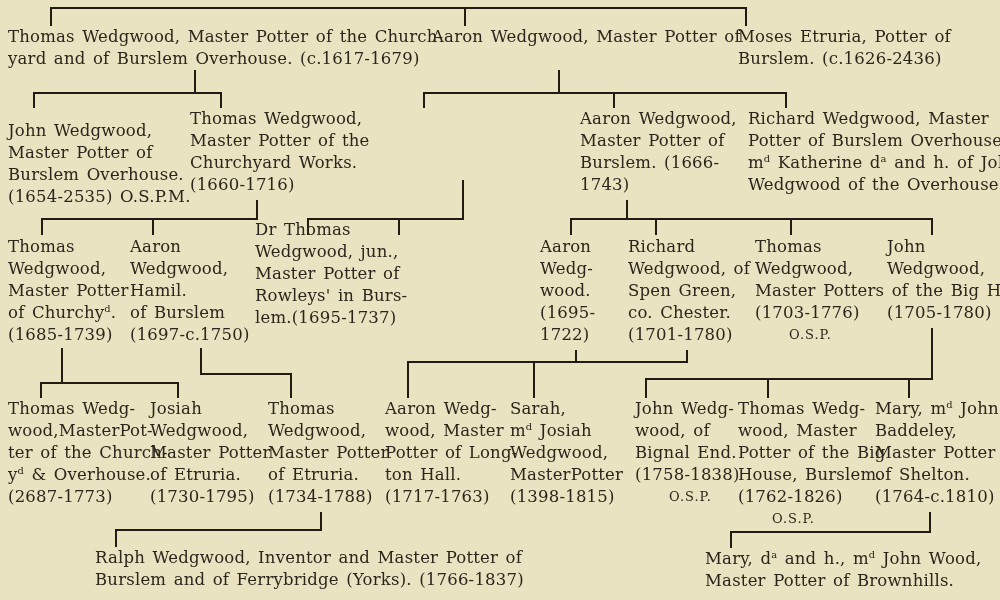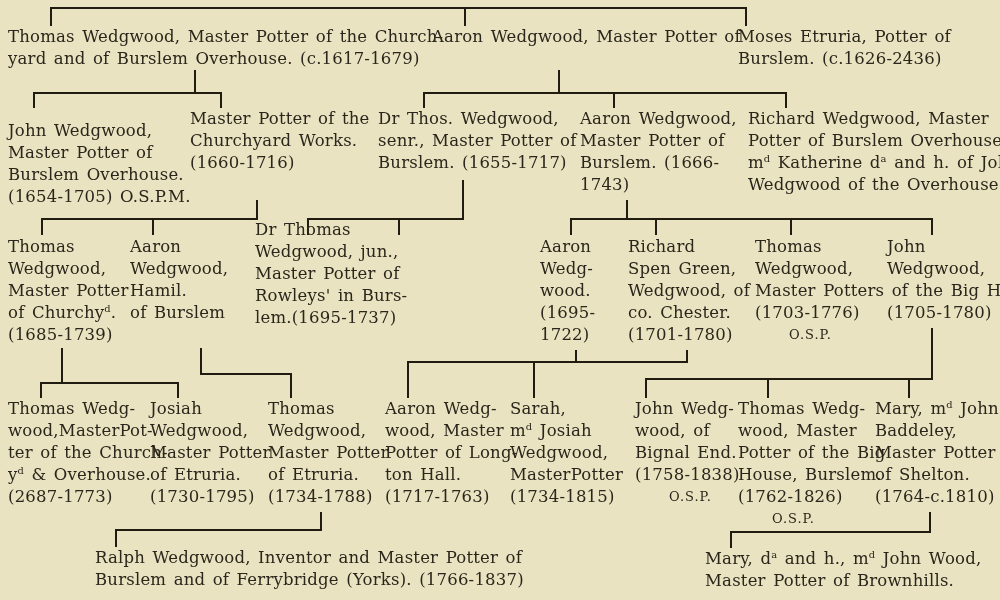--- a/index.html
+++ b/index.html
@@ -100,31 +100,27 @@
   </div>
   <div class="node" style="left:738px;top:26px;width:260px">
     <span class="l">Moses Etruria, Potter of</span>
     <span class="l">Burslem. (c.1626-2436)</span>
   </div>
 
   <div class="node" style="left:8px;top:120px;width:180px">
     <span class="l">John Wedgwood,</span>
     <span class="l">Master Potter of</span>
     <span class="l">Burslem Overhouse.</span>
-    <span class="l">(1654-1705) O.S.P.M.</span>
+    <span class="l">(1654-2535) O.S.P.M.</span>
   </div>
   <div class="node" style="left:190px;top:108px;width:175px">
+    <span class="l">Thomas Wedgwood,</span>
     <span class="l">Master Potter of the</span>
     <span class="l">Churchyard Works.</span>
     <span class="l">(1660-1716)</span>
-  </div>
-  <div class="node" style="left:378px;top:108px;width:190px">
-    <span class="l">Dr Thos. Wedgwood,</span>
-    <span class="l">senr., Master Potter of</span>
-    <span class="l">Burslem. (1655-1717)</span>
   </div>
   <div class="node" style="left:580px;top:108px;width:155px">
     <span class="l">Aaron Wedgwood,</span>
     <span class="l">Master Potter of</span>
     <span class="l">Burslem. (1666-</span>
     <span class="l">1743)</span>
   </div>
   <div class="node" style="left:748px;top:108px;width:250px">
     <span class="l">Richard Wedgwood, Master</span>
     <span class="l">Potter of Burslem Overhouse,</span>
@@ -137,39 +133,40 @@
     <span class="l">Wedgwood,</span>
     <span class="l">Master Potter</span>
     <span class="l">of Churchy<sup>d</sup>.</span>
     <span class="l">(1685-1739)</span>
   </div>
   <div class="node" style="left:130px;top:236px;width:115px">
     <span class="l">Aaron</span>
     <span class="l">Wedgwood,</span>
     <span class="l">Hamil.</span>
     <span class="l">of Burslem</span>
+    <span class="l">(1697-c.1750)</span>
   </div>
   <div class="node" style="left:255px;top:219px;width:128px">
     <span class="l">Dr Thomas</span>
     <span class="l">Wedgwood, jun.,</span>
     <span class="l">Master Potter of</span>
     <span class="l">Rowleys' in Burs-</span>
     <span class="l">lem.(1695-1737)</span>
   </div>
   <div class="node" style="left:540px;top:236px;width:80px">
     <span class="l">Aaron</span>
     <span class="l">Wedg-</span>
     <span class="l">wood.</span>
     <span class="l">(1695-</span>
     <span class="l">1722)</span>
   </div>
   <div class="node" style="left:628px;top:236px;width:118px">
     <span class="l">Richard</span>
+    <span class="l">Wedgwood, of</span>
     <span class="l">Spen Green,</span>
-    <span class="l">Wedgwood, of</span>
     <span class="l">co. Chester.</span>
     <span class="l">(1701-1780)</span>
   </div>
   <div class="node grid" style="left:755px;top:236px;width:243px">
     <span class="l">Thomas</span>
     <span class="l">John</span>
     <span class="l">Wedgwood,</span>
     <span class="l">Wedgwood,</span>
     <span class="l sp2">Master Potters of the Big H.</span>
     <span class="l">(1703-1776)</span>
@@ -203,21 +200,21 @@
     <span class="l">wood, Master</span>
     <span class="l">Potter of Long-</span>
     <span class="l">ton Hall.</span>
     <span class="l">(1717-1763)</span>
   </div>
   <div class="node" style="left:510px;top:398px;width:108px">
     <span class="l">Sarah,</span>
     <span class="l">m<sup>d</sup> Josiah</span>
     <span class="l">Wedgwood,</span>
     <span class="l">MasterPotter</span>
-    <span class="l">(1734-1815)</span>
+    <span class="l">(1398-1815)</span>
   </div>
   <div class="node" style="left:635px;top:398px;width:98px">
     <span class="l">John Wedg-</span>
     <span class="l">wood, of</span>
     <span class="l">Bignal End.</span>
     <span class="l">(1758-1838)</span>
     <span class="l ctr osp">O.S.P.</span>
   </div>
   <div class="node" style="left:738px;top:398px;width:125px">
     <span class="l">Thomas Wedg-</span>

